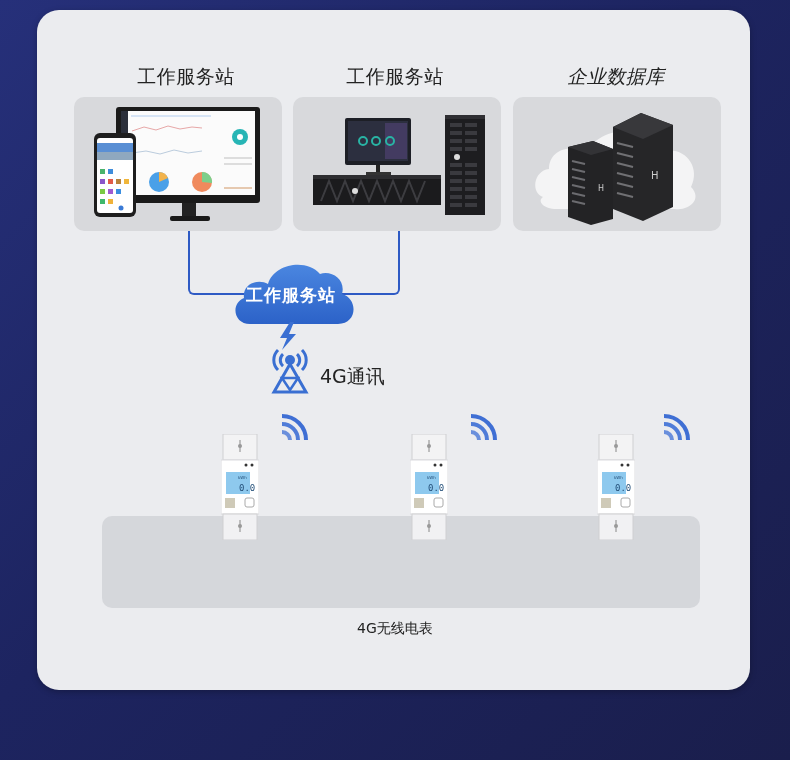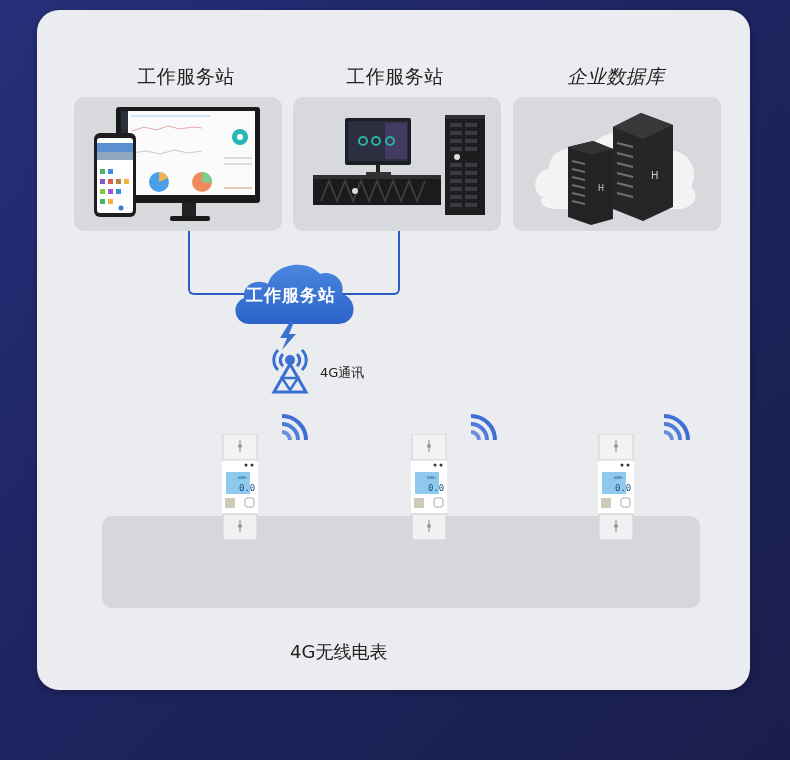--- a/index.html
+++ b/index.html
@@ -20,31 +20,31 @@
   .card {
     position:absolute; top:97px; width:208px; height:134px;
     background:#d8d9dc; border-radius:10px; overflow:hidden;
   }
   .conn { position:absolute; border:2px solid #2e5ac4; }
   .cloud-label {
     position:absolute; left:236px; top:284px; width:110px; text-align:center;
     color:#fff; font-size:17px; font-weight:bold; letter-spacing:1px;
   }
   .comm-label {
-    position:absolute; left:320px; top:364px; font-size:13px; color:#222;
+    position:absolute; left:320px; top:364px; font-size:19px; color:#222;
   }
   .platform {
     position:absolute; left:102px; top:516px; width:598px; height:92px;
     background:#d5d7db; border-radius:10px;
   }
   .meter { position:absolute; top:434px; width:38px; height:106px; }
   .wifi { position:absolute; top:412px; width:30px; height:30px; }
   .meters-label {
-    position:absolute; left:290px; top:640px; width:210px; 
-    font-size:18px; color:#222;
+    position:absolute; left:290px; top:620px; width:210px; text-align:center;
+    font-size:14px; color:#222;
   }
 </style>
 </head>
 <body>
 
 <div class="panel"></div>
 
 <div class="title" style="left:81px; top:64px;">工作服务站</div>
 <div class="title" style="left:290px; top:64px;">工作服务站</div>
 <div class="title" style="left:511px; top:64px;font-style:italic;">企业数据库</div>

